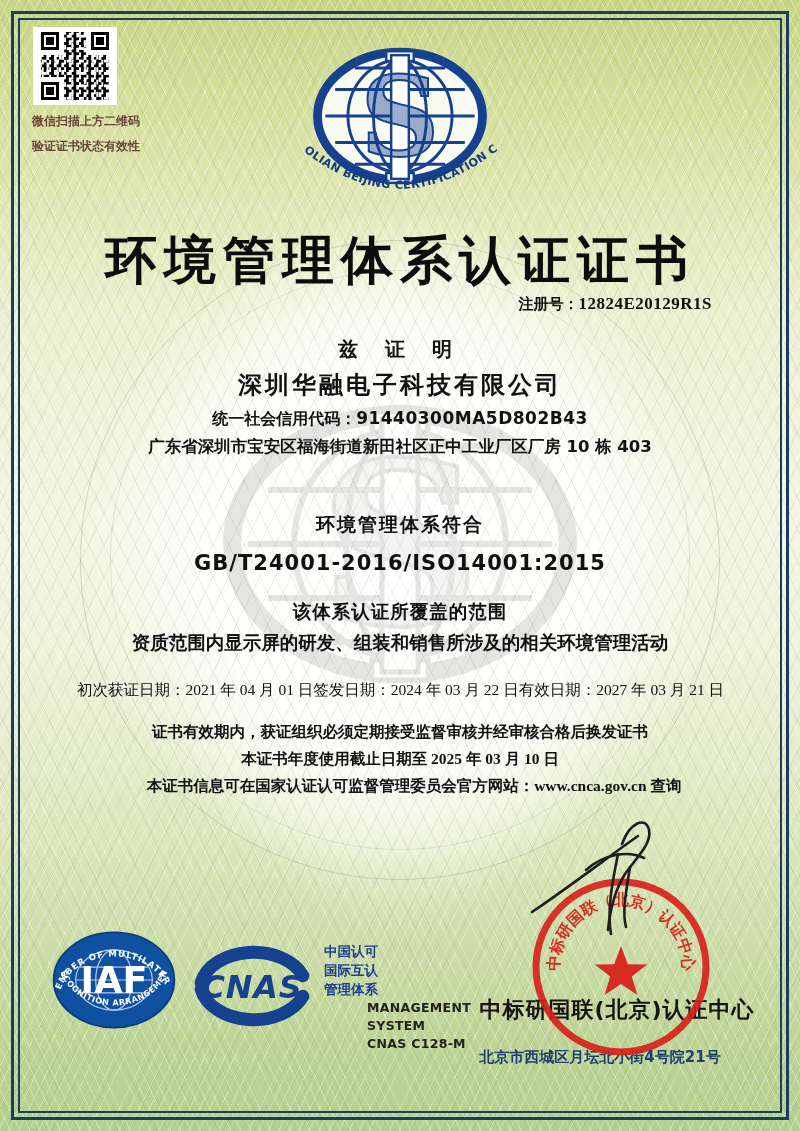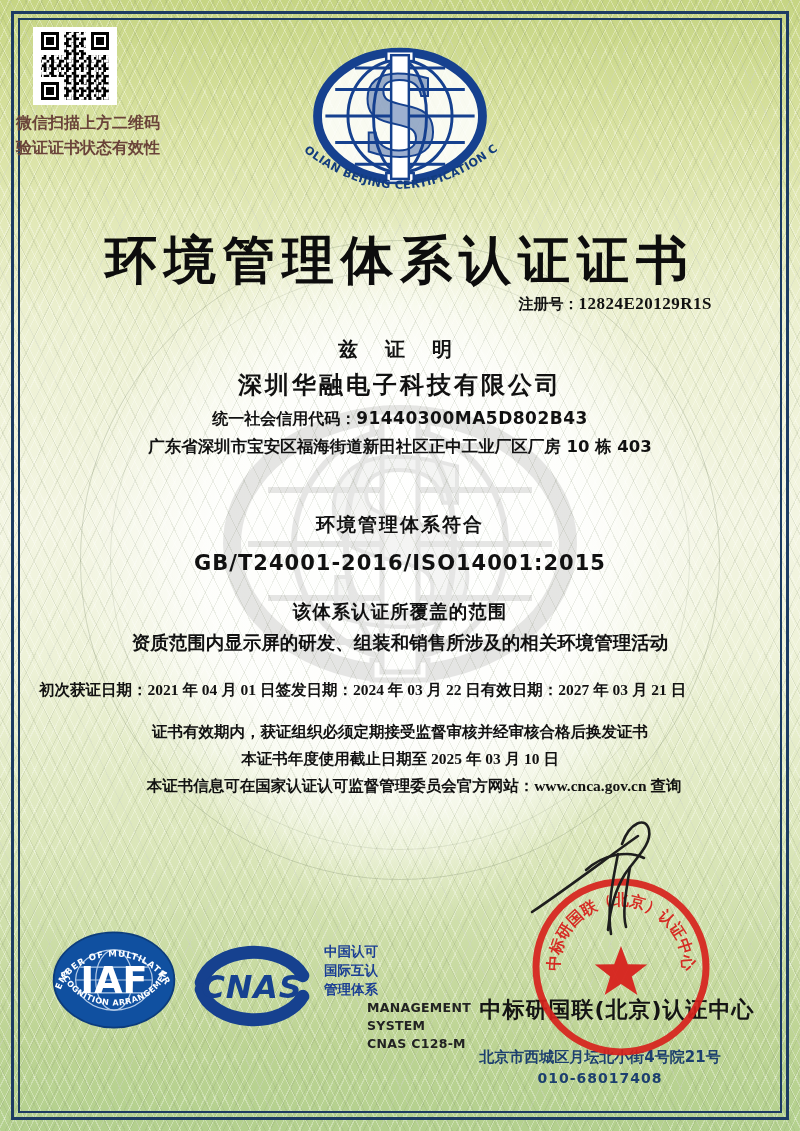--- a/index.html
+++ b/index.html
@@ -22,21 +22,21 @@
       repeating-linear-gradient(-64deg, rgba(255,255,255,.30) 0 1px, transparent 1px 9px);
   }
   .frame-outer { position:absolute; inset:11px; border:3px solid #1d3c63; z-index:1; pointer-events:none; }
   .frame-inner { position:absolute; inset:18px; border:2px solid #1d3c63; z-index:1; pointer-events:none; }
 
   .abs { position:absolute; z-index:2; }
   .center { left:0; right:0; text-align:center; }
 
   .qr { left:33px; top:27px; width:84px; height:78px; background:#fff; padding:3px; }
   .qr svg { width:100%; height:100%; display:block; }
-  .qr-caption { left:16px; width:180px; color:#6a4339; font-family:Liberation Sans, sans-serif; font-weight:700; font-size:16px; }
+  .qr-caption { left:32px; width:180px; color:#6a4339; font-family:Liberation Sans, sans-serif; font-weight:700; font-size:12px; }
   .qr-cap1 { top:113px; } .qr-cap2 { top:138px; }
 
   .logo { left:292px; top:40px; width:216px; height:158px; }
   .logo svg { width:100%; height:100%; }
 
   .title { top:226px; font-size:52px; font-weight:700; letter-spacing:7px; color:#0d0d0d; }
   .regline { top:294px; right:88px; font-size:15px; font-weight:700;text-align:center; }
   .regline .regval { font-family:"Liberation Serif","DejaVu Serif",serif; font-size:17px; font-weight:600; letter-spacing:.5px; }
 
   .certify { top:336px; font-size:20px; font-weight:700; letter-spacing:10px; }
@@ -51,22 +51,22 @@
   .wm-circle2 { left:110px; top:270px; width:580px; height:580px; border-radius:50%;
                border:1px solid rgba(125,140,110,.18); z-index:1; pointer-events:none; }
   .wm-logo { left:180px; top:330px; width:440px; height:440px; z-index:1; opacity:.14; color:#555; pointer-events:none; }
   .wm-logo svg { width:100%; height:100%; }
 
   .conform { top:512px; font-size:19px; font-weight:700; letter-spacing:2px; }
   .standard { top:551px; font-size:21px; font-weight:700; letter-spacing:1px; }
   .scope-title { top:599px; font-size:18.5px; font-weight:700; letter-spacing:1px; }
   .scope { top:630px; font-size:18.5px; font-weight:700; }
 
-  .dates { top:680px; left:1px; right:0; display:flex; justify-content:flex-start; padding:0 38px;
-           font-family:"Liberation Serif","DejaVu Serif",serif; font-size:15.5px; font-weight:700; }
+  .dates { top:680px; left:1px; right:0; display:flex; justify-content:center; padding:0 38px;
+           font-family:"Liberation Serif","DejaVu Serif",serif; font-size:15.5px; font-weight:400; }
   .notes { font-family:"Liberation Serif","DejaVu Serif",serif; font-weight:700; }
   .note1 { top:722px; font-size:15.5px; }
   .note2 { top:749px; font-size:15.5px; }
   .note3 { top:776px; font-size:15.5px;padding-left:28px; }
 
   .signature { left:520px; top:812px; width:170px; height:135px; z-index:5; }
   .seal { left:530px; top:876px; width:182px; height:182px; z-index:4; }
   .seal svg, .signature svg { width:100%; height:100%; }
   .issuer { top:995px; left:452px; width:330px; text-align:center; font-size:22px; font-weight:600; color:#141414; letter-spacing:1px; z-index:3; }
 
@@ -256,15 +256,14 @@
 
   <div class="abs accred">
     <div class="zh">中国认可</div>
     <div class="zh">国际互认</div>
     <div class="zh">管理体系</div>
     <div class="en">MANAGEMENT SYSTEM</div>
     <div class="en">CNAS C128-M</div>
   </div>
 
   <div class="abs baddr baddr1">北京市西城区月坛北小街4号院21号</div>
-  <div class="abs baddr baddr2">010-68017408</div>
 
 </div>
 
 </body></html>

